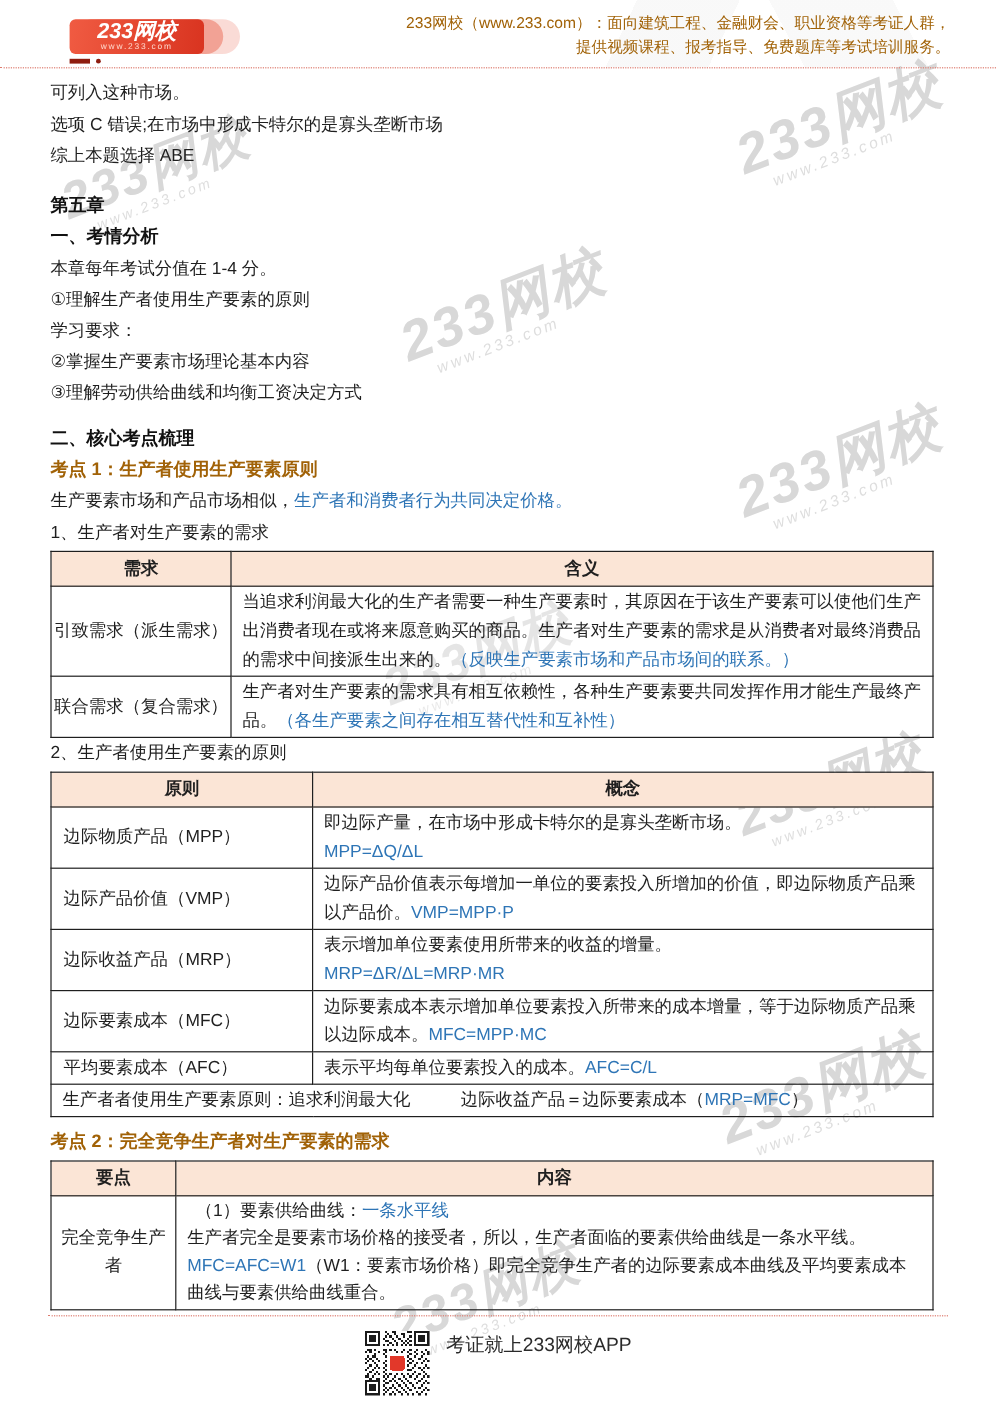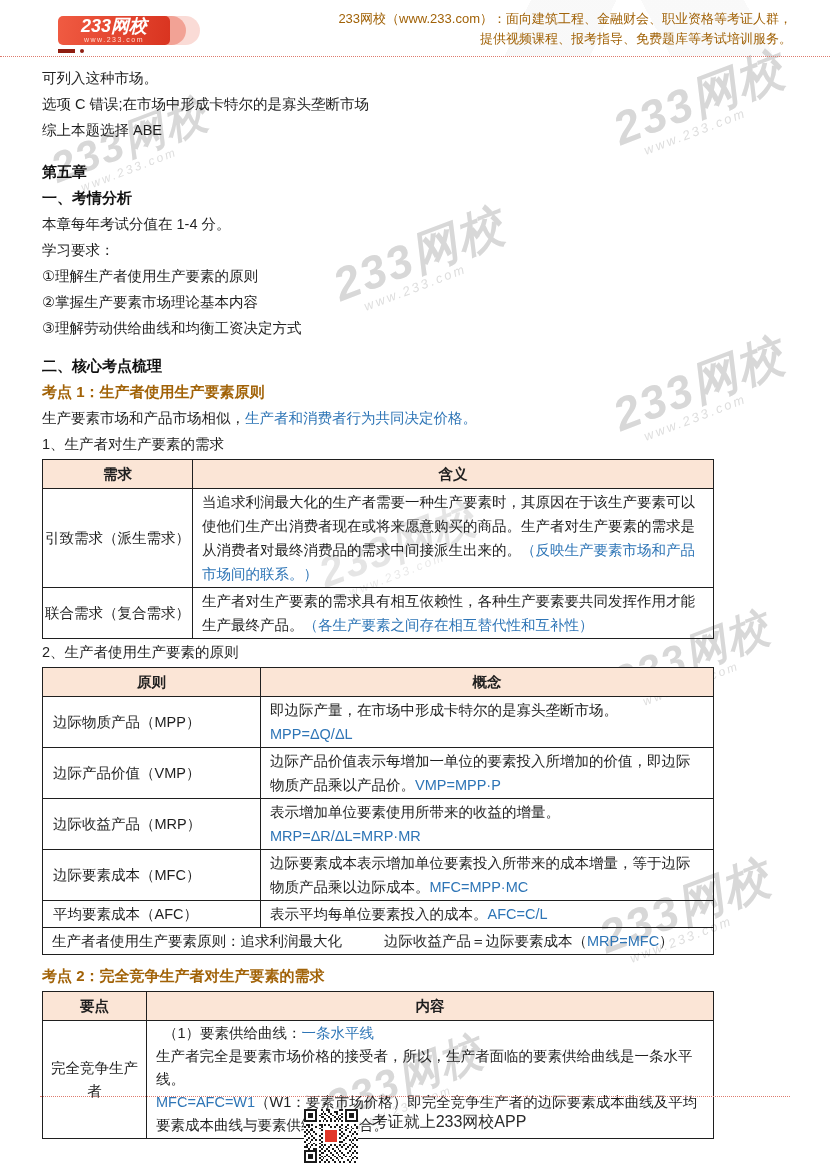--- a/index.html
+++ b/index.html
@@ -41,21 +41,21 @@
 
   
   .content { position:relative; z-index:1; padding:8px 40px 0 42px; font-size:14.5px; line-height:26px; color:#1f1f1f; }
   .content p { margin:0; }
   h3 { font-size:15px; font-weight:bold; color:#111; }
   .mt1 { margin-top:16px; }
   .mt2 { margin-top:12px; }
   .red-h { color:#a16207; font-size:15px; font-weight:bold; }
   .blue { color:#2e75b6; }
 
-  table { border-collapse:collapse; width:672px; table-layout:fixed; margin-top:2px; }
+  table { border-collapse:collapse; width:736px; table-layout:fixed; margin-top:2px; }
   th, td { border:1px solid #1f1f1f; font-size:14.5px; line-height:24px; padding:1px 9px; vertical-align:middle; }
   th { background:#fbe5d6; font-weight:bold; text-align:center; padding:2px 4px; }
   td.term { text-align:center; padding:1px 2px; }
   td.term2 { text-align:left; padding:1px 10px; }
   .t3 td { line-height:23px; }
   .gap { display:inline-block; width:42px; }
   .indent1 { padding-left:7px; }
 
   
   .page-footer { position:absolute; left:40px; right:40px; top:1096px; z-index:1;
@@ -121,22 +121,22 @@
 
   <div class="content">
     <p>可列入这种市场。</p>
     <p>选项 C 错误;在市场中形成卡特尔的是寡头垄断市场</p>
     <p>综上本题选择 ABE</p>
 
     <h3 class="mt1">第五章</h3>
 
     <h3>一、考情分析</h3>
     <p>本章每年考试分值在 1-4 分。</p>
+    <p>①理解生产者使用生产要素的原则</p>
     <p>学习要求：</p>
-    <p>①理解生产者使用生产要素的原则</p>
     <p>②掌握生产要素市场理论基本内容</p>
     <p>③理解劳动供给曲线和均衡工资决定方式</p>
 
     <h3 class="mt2">二、核心考点梳理</h3>
 
     <div class="red-h">考点 1：生产者使用生产要素原则</div>
     <p><span>生产要素市场和产品市场相似，</span><span class="blue">生产者和消费者行为共同决定价格。</span></p>
     <p>1、生产者对生产要素的需求</p>
 
     <table class="t1">

